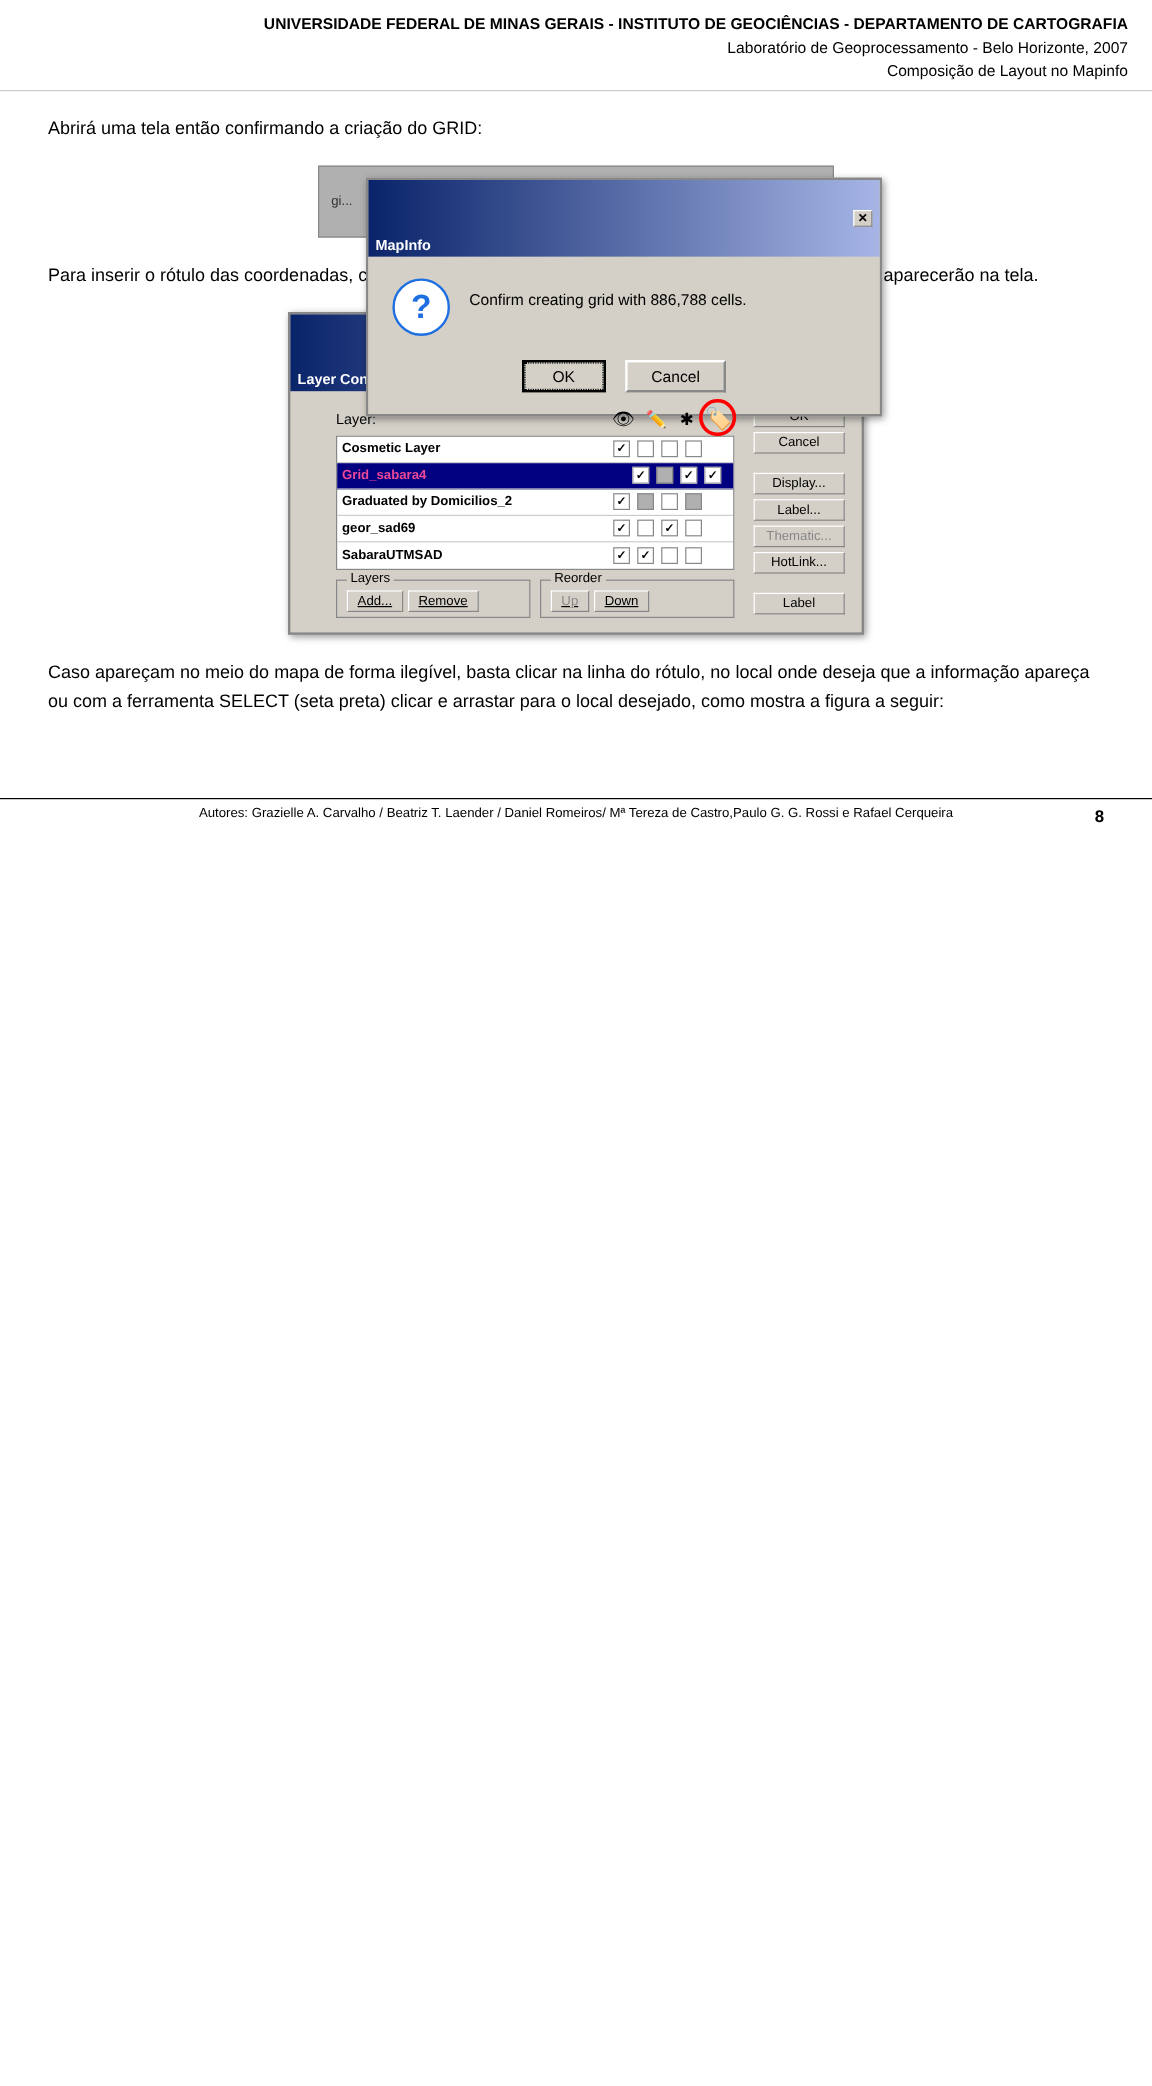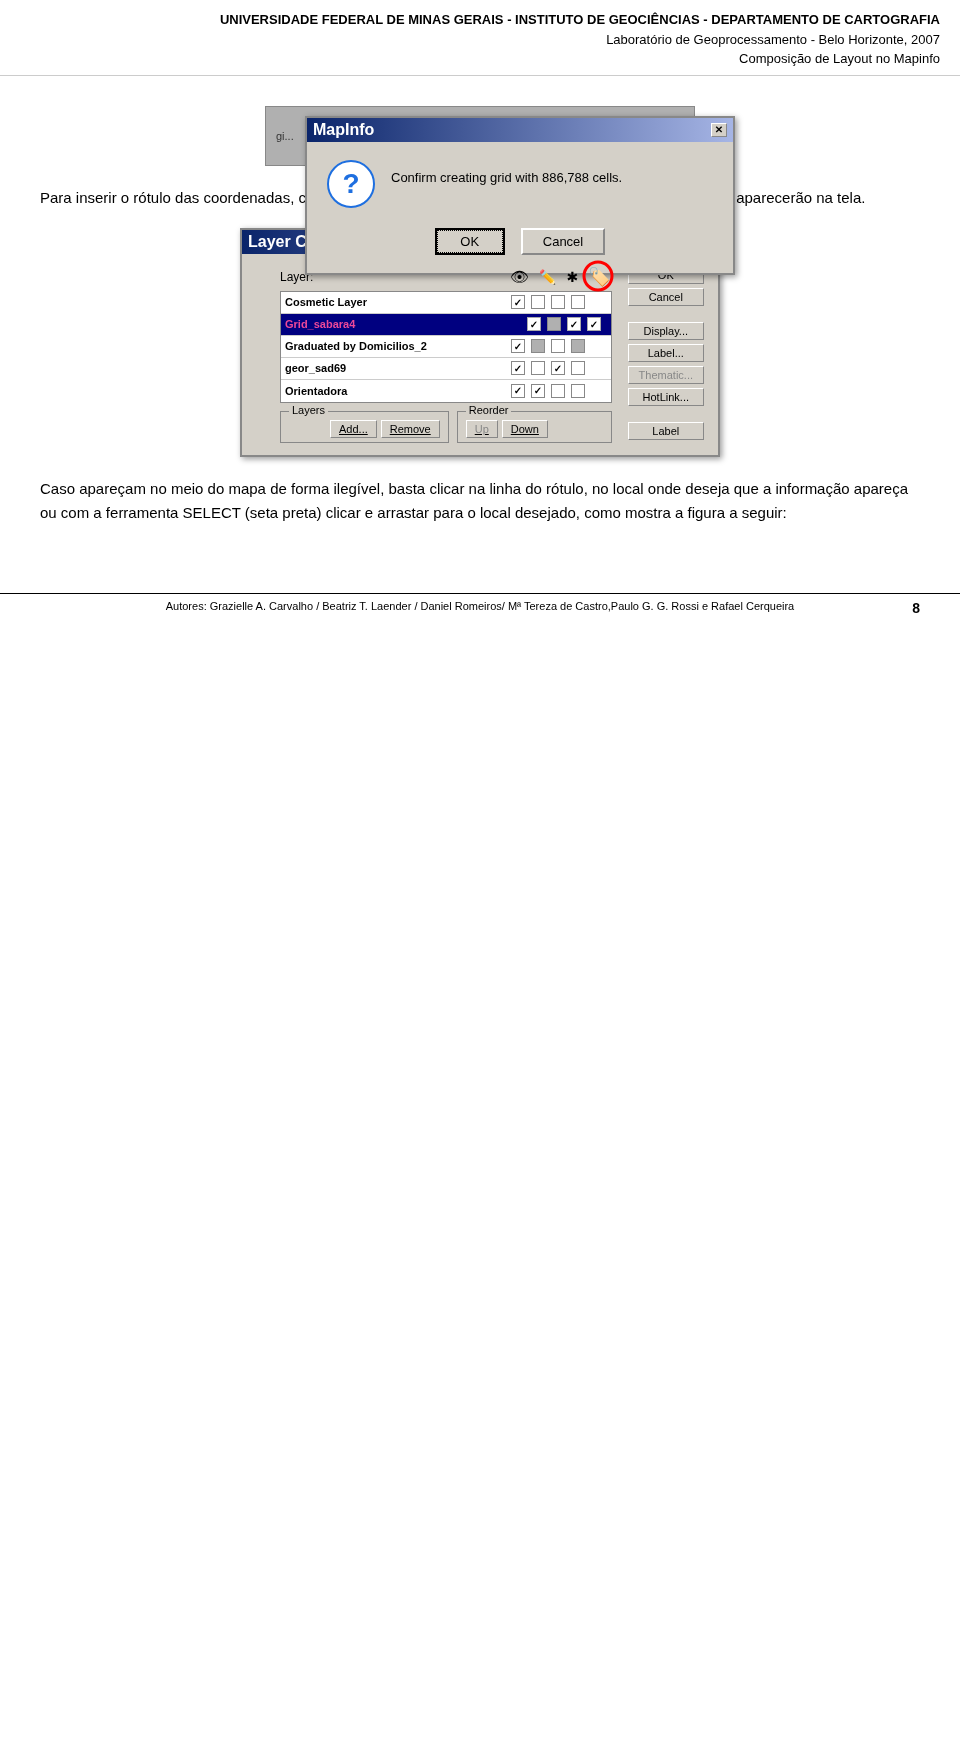--- a/index.html
+++ b/index.html
@@ -52,21 +52,22 @@
       color: white;
       font-size: 12px;
       font-weight: bold;
       padding: 3px 6px;
       display: flex;
       align-items: center;
       justify-content: space-between;
     }
 
     .win-titlebar-title {
-      font-size: 16px;
+      font-size: 12px;
+      margin-top: 44px;
     }
 
     .win-close-btn {
       background: #d4d0c8;
       border: 1px solid #888;
       color: #000;
       font-size: 10px;
       font-weight: bold;
       width: 16px;
       height: 14px;
@@ -239,21 +240,20 @@
       left: 8px;
       background: #d4d0c8;
       font-size: 11px;
       padding: 0 3px;
     }
 
     .lc-bottom-btns {
       display: flex;
       gap: 4px;
       margin-top: 4px;
-      margin-left: 41px;
     }
 
     .lc-bottom-btn {
       background: #d4d0c8;
       border: 1px solid #888;
       border-top-color: #fff;
       border-left-color: #fff;
       padding: 2px 8px;
       font-size: 11px;
       cursor: pointer;
@@ -301,20 +301,21 @@
 <body>
 
 <div class="page-header">
   <div class="line1">UNIVERSIDADE FEDERAL DE MINAS GERAIS - INSTITUTO DE GEOCIÊNCIAS - DEPARTAMENTO DE CARTOGRAFIA</div>
   <div class="line2">Laboratório de Geoprocessamento - Belo Horizonte, 2007</div>
   <div class="line3">Composição de Layout no Mapinfo</div>
 </div>
 
 <div class="content">
 
+  <p class="section-text">Abrirá uma tela então confirmando a criação do GRID:</p>
 
   <div class="dialog-container">
 
     <div style="position:relative; width:430px;">
       <div style="background:#b0b0b0; height:60px; width:430px; border:1px solid #888; display:flex; align-items:center; padding-left:10px;">
         <span style="font-size:11px; color:#333;">gi...</span>
         <span style="font-size:11px; color:#333; margin-left:20px;">ly...</span>
         <span style="font-size:11px; color:#333; margin-left:20px;">li...</span>
       </div>
 
@@ -405,21 +406,21 @@
                 <span class="lc-cell-name">geor_sad69</span>
                 <div class="lc-checkboxes">
                   <div class="lc-cb checked"></div>
                   <div class="lc-cb"></div>
                   <div class="lc-cb checked"></div>
                   <div class="lc-cb"></div>
                 </div>
               </div>
 
               <div class="lc-row">
-                <span class="lc-cell-name">Orientadora</span>
+                <span class="lc-cell-name">SabaraUTMSAD</span>
                 <div class="lc-checkboxes">
                   <div class="lc-cb checked"></div>
                   <div class="lc-cb checked"></div>
                   <div class="lc-cb"></div>
                   <div class="lc-cb"></div>
                 </div>
               </div>
             </div>
 
             <div class="lc-bottom-section">

